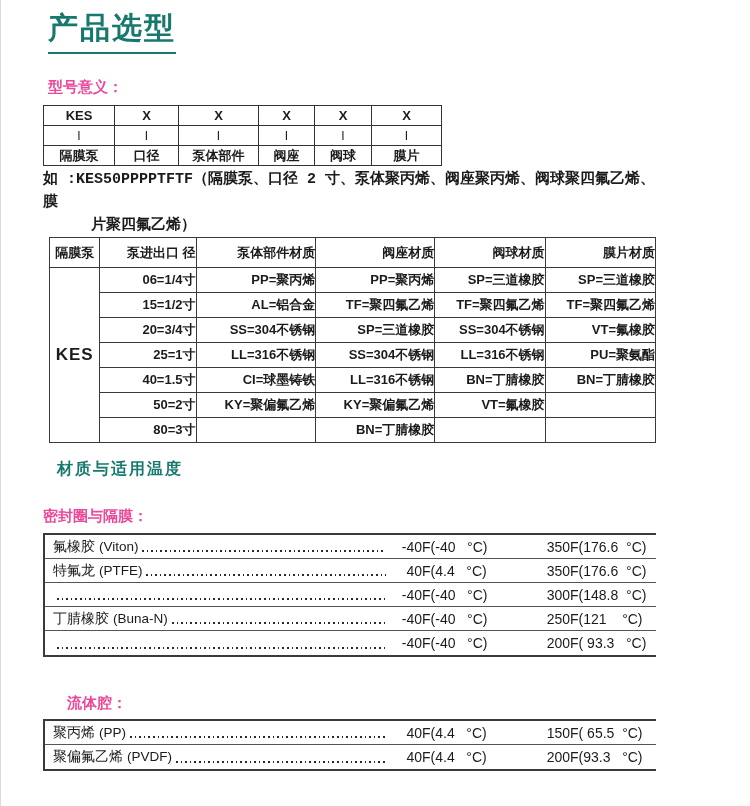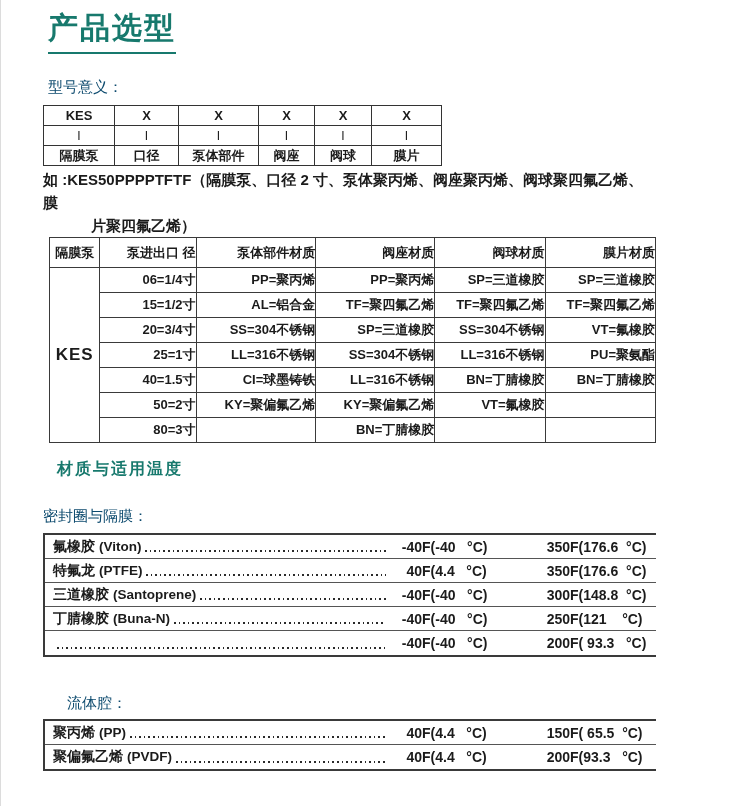--- a/index.html
+++ b/index.html
@@ -10,52 +10,52 @@
   }
   
   .main-title{
     position:absolute;left:47px;top:8px;font-size:30px;font-weight:700;
     color:#17796d;letter-spacing:2px;border-bottom:2px solid #17796d;padding-bottom:3px;
   }
   .sec2-title{
     position:absolute;left:56px;top:459px;font-size:16px;font-weight:700;
     color:#17796d;letter-spacing:2px;
   }
-  .small-label{position:absolute;font-size:15px;font-weight:400;color:#0c4a6e;}
+  .small-label{position:absolute;font-size:15px;font-weight:700;color:#ec4899;}
   
   table{border-collapse:collapse;}
   .model-table{position:absolute;left:42px;top:105px;table-layout:fixed;}
   .model-table td{
     border:1px solid #333;text-align:center;font-size:13px;font-weight:600;
     height:19px;padding:0;overflow:hidden;
   }
   .model-table tr.pipe-row td{font-weight:400;font-size:12px;}
   
-  .example{position:absolute;left:42px;top:168px;font-size:15px;font-weight:600;line-height:23px;}
+  .example{position:absolute;left:42px;top:168px;font-size:15px;font-weight:600;line-height:23px;font-family:Liberation Mono, monospace;}
   .example .l2{padding-left:48px;}
   
   .sel-table{position:absolute;left:48px;top:237px;table-layout:fixed;}
   .sel-table th,.sel-table td{
     border:1px solid #3a3a3a;font-size:13px;font-weight:600;color:#1b1b1b;
     padding:0 0 0 8px;text-align:right;overflow:hidden;white-space:nowrap;
   }
   .sel-table th{height:29px;}
   .sel-table td{height:24px;}
   .sel-table th.center,.sel-table td.kes{
     text-align:center;padding:0;
   }
   .sel-table td.kes{font-size:17px;font-weight:700;letter-spacing:1px;}
   
   .temp-table{
     position:absolute;left:42px;width:655px;border:2px solid #3a3a3a;
     box-sizing:border-box;background:#fff;
   }
   .trow{
     display:flex;align-items:center;height:24px;border-bottom:1px solid #555;
-    padding:0 8px 0 8px;box-sizing:border-box;font-size:14px;font-weight:700;
+    padding:0 8px 0 8px;box-sizing:border-box;font-size:14px;font-weight:400;
   }
   .trow:last-child{border-bottom:none;}
   .tname{white-space:nowrap;}
   .tname .en{font-size:13.5px;}
   .dots{
     flex:1;height:2px;align-self:flex-end;margin:0 2px 6px 4px;
     background:repeating-linear-gradient(90deg,#2a2a2a 0 1.6px,transparent 1.6px 4.6px);
   }
   .c-min{width:34px;text-align:right;white-space:pre;flex:none;}
   .c-minc{width:104px;white-space:pre;flex:none;box-sizing:content-box;}
@@ -203,21 +203,20 @@
       </div>
       <div class="trow">
         <span class="tname"><span>特氟龙</span>  <span class="en">(PTFE)</span></span>
         <span class="dots"></span>
         <span class="c-min">40</span>
         <span class="c-minc">F(4.4   °C)</span>
         <span class="c-max">350</span>
         <span class="c-maxc">F(176.6  °C)</span>
       </div>
       <div class="trow">
-        <span class="tname"><span>三道橡胶</span>  <span class="en">(Santoprene)</span></span>
         <span class="dots"></span>
         <span class="c-min">-40</span>
         <span class="c-minc">F(-40   °C)</span>
         <span class="c-max">300</span>
         <span class="c-maxc">F(148.8  °C)</span>
       </div>
       <div class="trow">
         <span class="tname"><span>丁腈橡胶</span>  <span class="en">(Buna-N)</span></span>
         <span class="dots"></span>
         <span class="c-min">-40</span>

